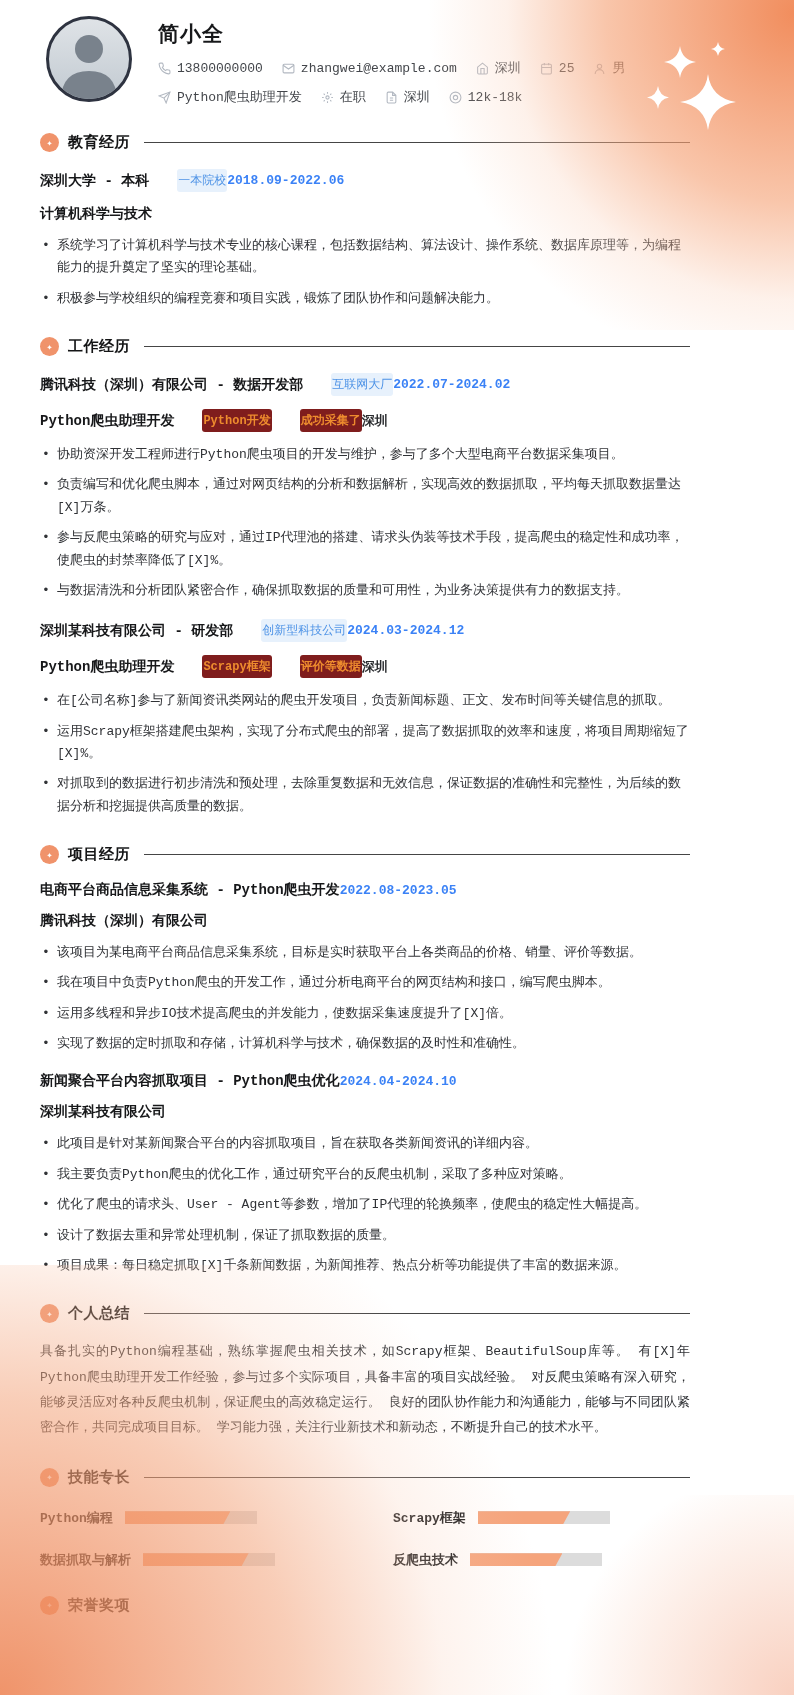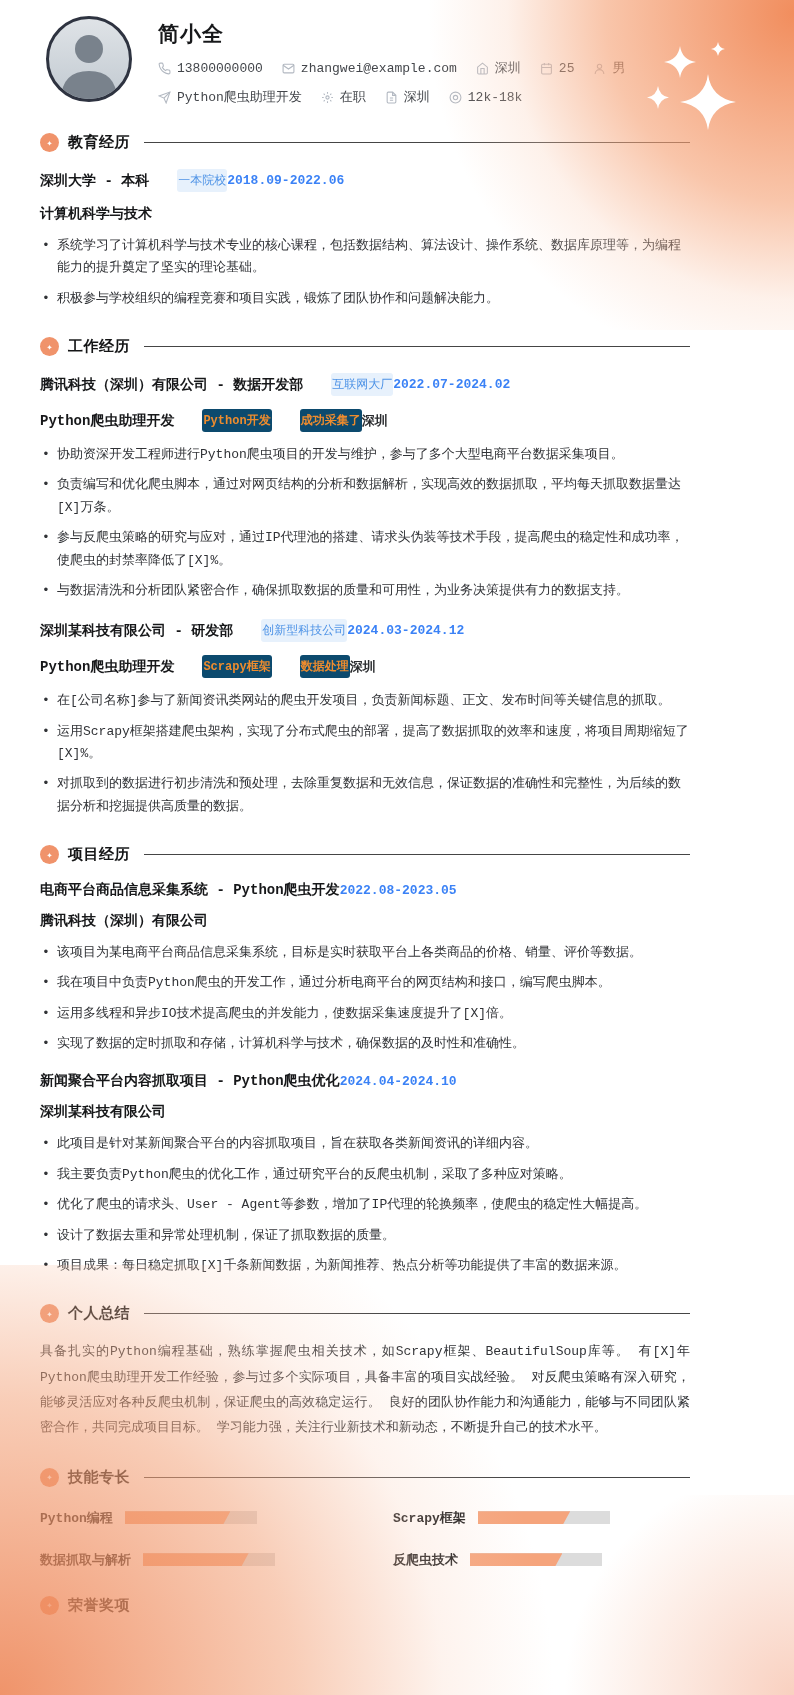--- a/index.html
+++ b/index.html
@@ -41,21 +41,21 @@
   .sec-line { flex:1; height:1px; background:#454545; margin-left:14px; }
 
   .entry { margin-top:17px; }
   .entry-row { display:flex; align-items:center; justify-content:flex-start; }
   .entry-left { display:flex; align-items:center; }
   .entry-title { font-size:14px; font-weight:bold; color:#17181a; }
   .entry-date { font-size:13px; font-weight:bold; color:#3b82f6; white-space:nowrap; }
   .entry-loc { font-size:13px; font-weight:bold; color:#2a2c2f; }
   .tag { font-size:12px; border-radius:3px; padding:3px 1px; margin-left:28px; white-space:nowrap; }
   .tag-blue { background:#e7f1fc; color:#4e93e6; }
-  .tag-orange { background:#0c4a6e; color:#ee8c2e; font-weight:bold; }
+  .tag-orange { background:#7f1d1d; color:#ee8c2e; font-weight:bold; }
   .sub-row { margin-top:13px; }
   .sub-title { font-size:14px; font-weight:bold; color:#17181a; }
 
   ul.bullets { list-style:none; margin-top:12px; }
   ul.bullets li { position:relative; padding-left:17px; font-size:13px; color:#303236; line-height:1.72; margin-bottom:8px; }
   ul.bullets li::before { content:"•"; position:absolute; left:2px; top:0; color:#303236; }
 
   .summary-text { margin-top:16px; font-size:13px; color:#303236; line-height:1.95; text-align:justify; }
 
   
@@ -235,21 +235,21 @@
           <span class="entry-left">
             <span class="entry-title">深圳某科技有限公司 - 研发部</span>
             <span class="tag tag-blue">创新型科技公司</span>
           </span>
           <span class="entry-date">2024.03-2024.12</span>
         </div>
         <div class="entry-row sub-row">
           <span class="entry-left">
             <span class="entry-title">Python爬虫助理开发</span>
             <span class="tag tag-orange">Scrapy框架</span>
-            <span class="tag tag-orange">数据处理</span>
+            <span class="tag tag-orange">评价等数据</span>
           </span>
           <span class="entry-loc">深圳</span>
         </div>
         <ul class="bullets">
           <li>在[公司名称]参与了新闻资讯类网站的爬虫开发项目，负责新闻标题、正文、发布时间等关键信息的抓取。</li>
           <li>运用Scrapy框架搭建爬虫架构，实现了分布式爬虫的部署，提高了数据抓取的效率和速度，将项目周期缩短了[X]%。</li>
           <li>对抓取到的数据进行初步清洗和预处理，去除重复数据和无效信息，保证数据的准确性和完整性，为后续的数据分析和挖掘提供高质量的数据。</li>
         </ul>
       </div>
     </div>

